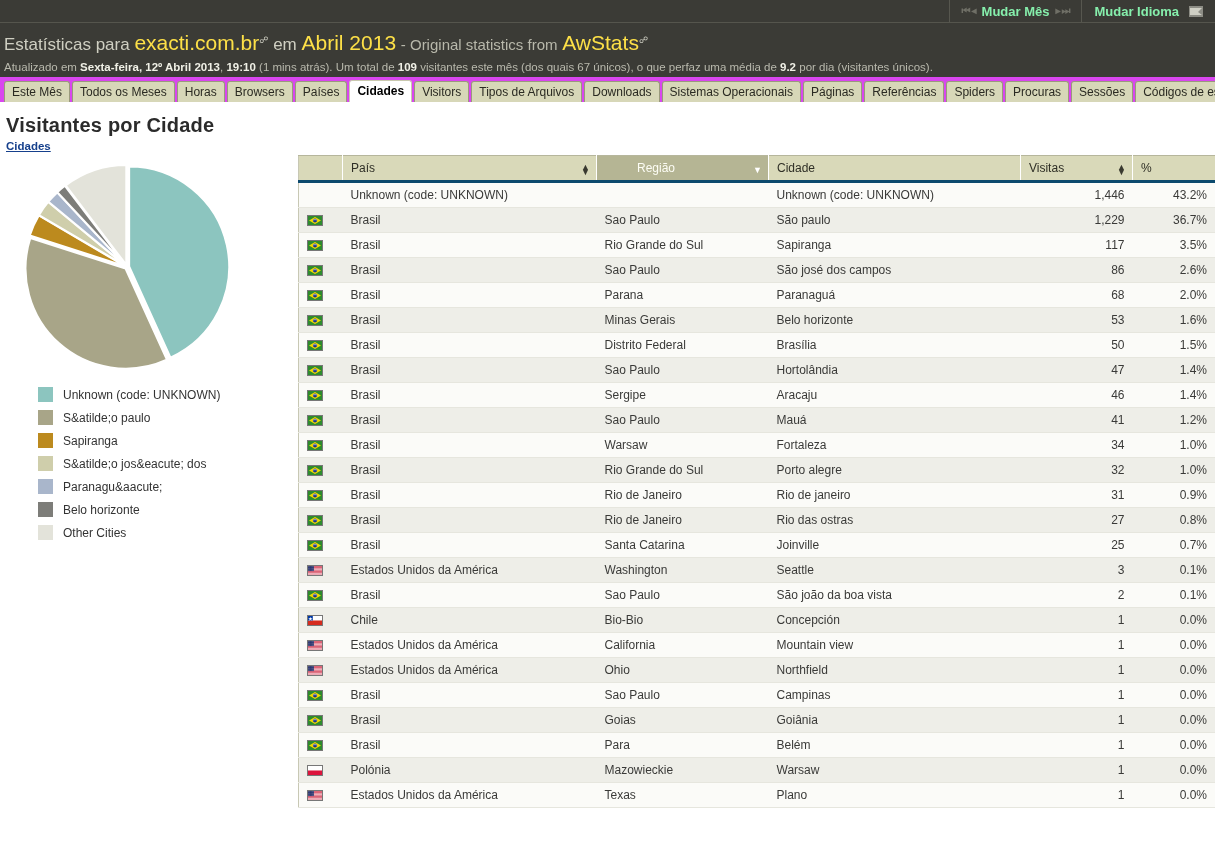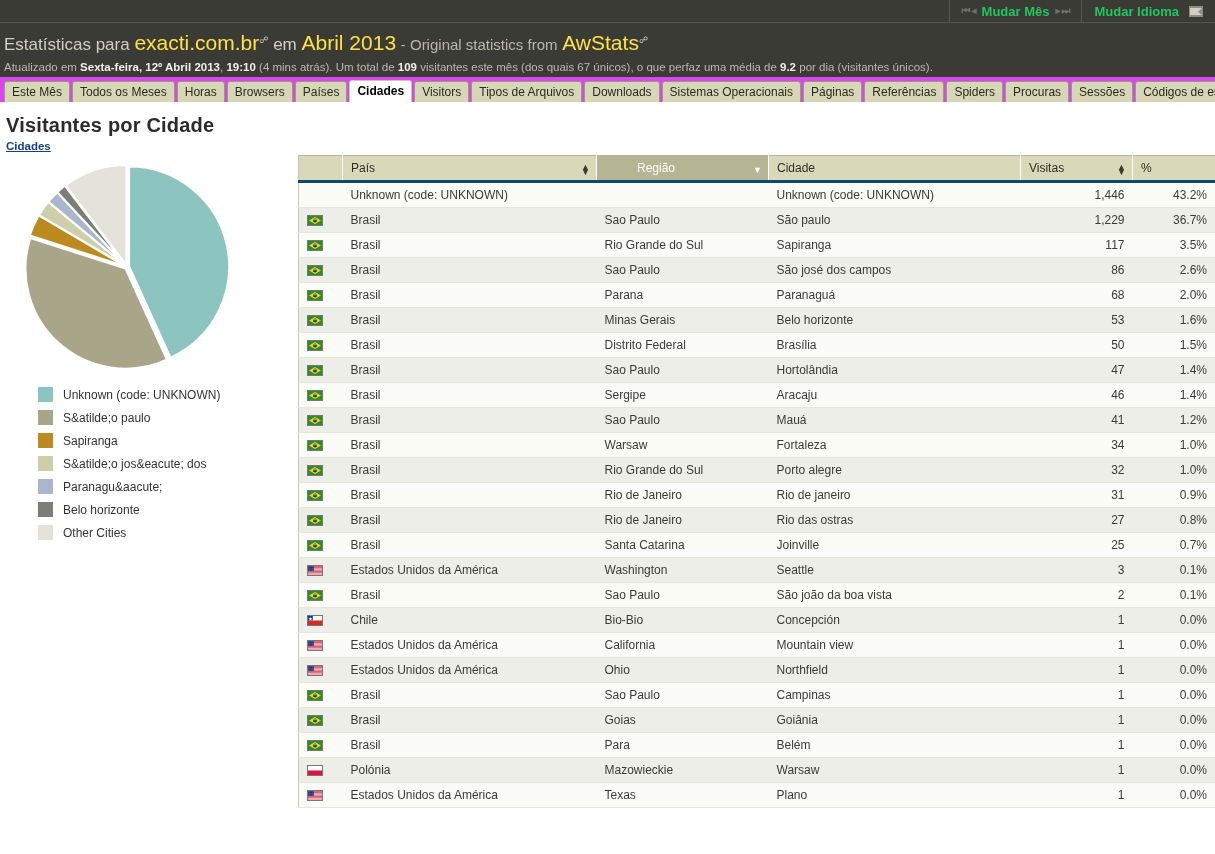--- a/index.html
+++ b/index.html
@@ -35,21 +35,21 @@
     font-weight: bold;
     gap: 6px;
   }
   .topnav-group .arrowset {
     display: flex;
     gap: 2px;
     color: #6f6f66;
     font-size: 10px;
     letter-spacing: -1px;
   }
-  .topnav-label { color: #22c55e; }
+  .topnav-label { color: #86efac; }
   .flag-glyph {
     display: inline-block;
     width: 14px; height: 11px;
     position: relative;
     margin-left: 4px;
   }
   .flag-glyph svg { display:block; }
 
   .headerblock {
     background: #3b3b36;
@@ -287,21 +287,21 @@
       <span class="big">exacti.com.br</span><span class="extlink">☍</span>
       <span>em</span>
       <span class="big">Abril 2013</span>
       <span class="dim">- Original statistics from</span>
       <span class="big">AwStats</span><span class="extlink">☍</span>
     </div>
     <div class="hl2">
       <span>Atualizado em</span>
       <b>Sexta-feira, 12º Abril 2013</b><span>,</span>
       <b>19:10</b>
-      <span>(4 mins atrás). Um total de</span>
+      <span>(1 mins atrás). Um total de</span>
       <b>109</b>
       <span>visitantes este mês (dos quais 67 únicos), o que perfaz uma média de</span>
       <b>9.2</b>
       <span>por dia (visitantes únicos).</span>
     </div>
   </div>
 
   <div class="tabbar" id="tabbar">
       <div class="tab"><span>Este Mês</span></div>
       <div class="tab"><span>Todos os Meses</span></div>

